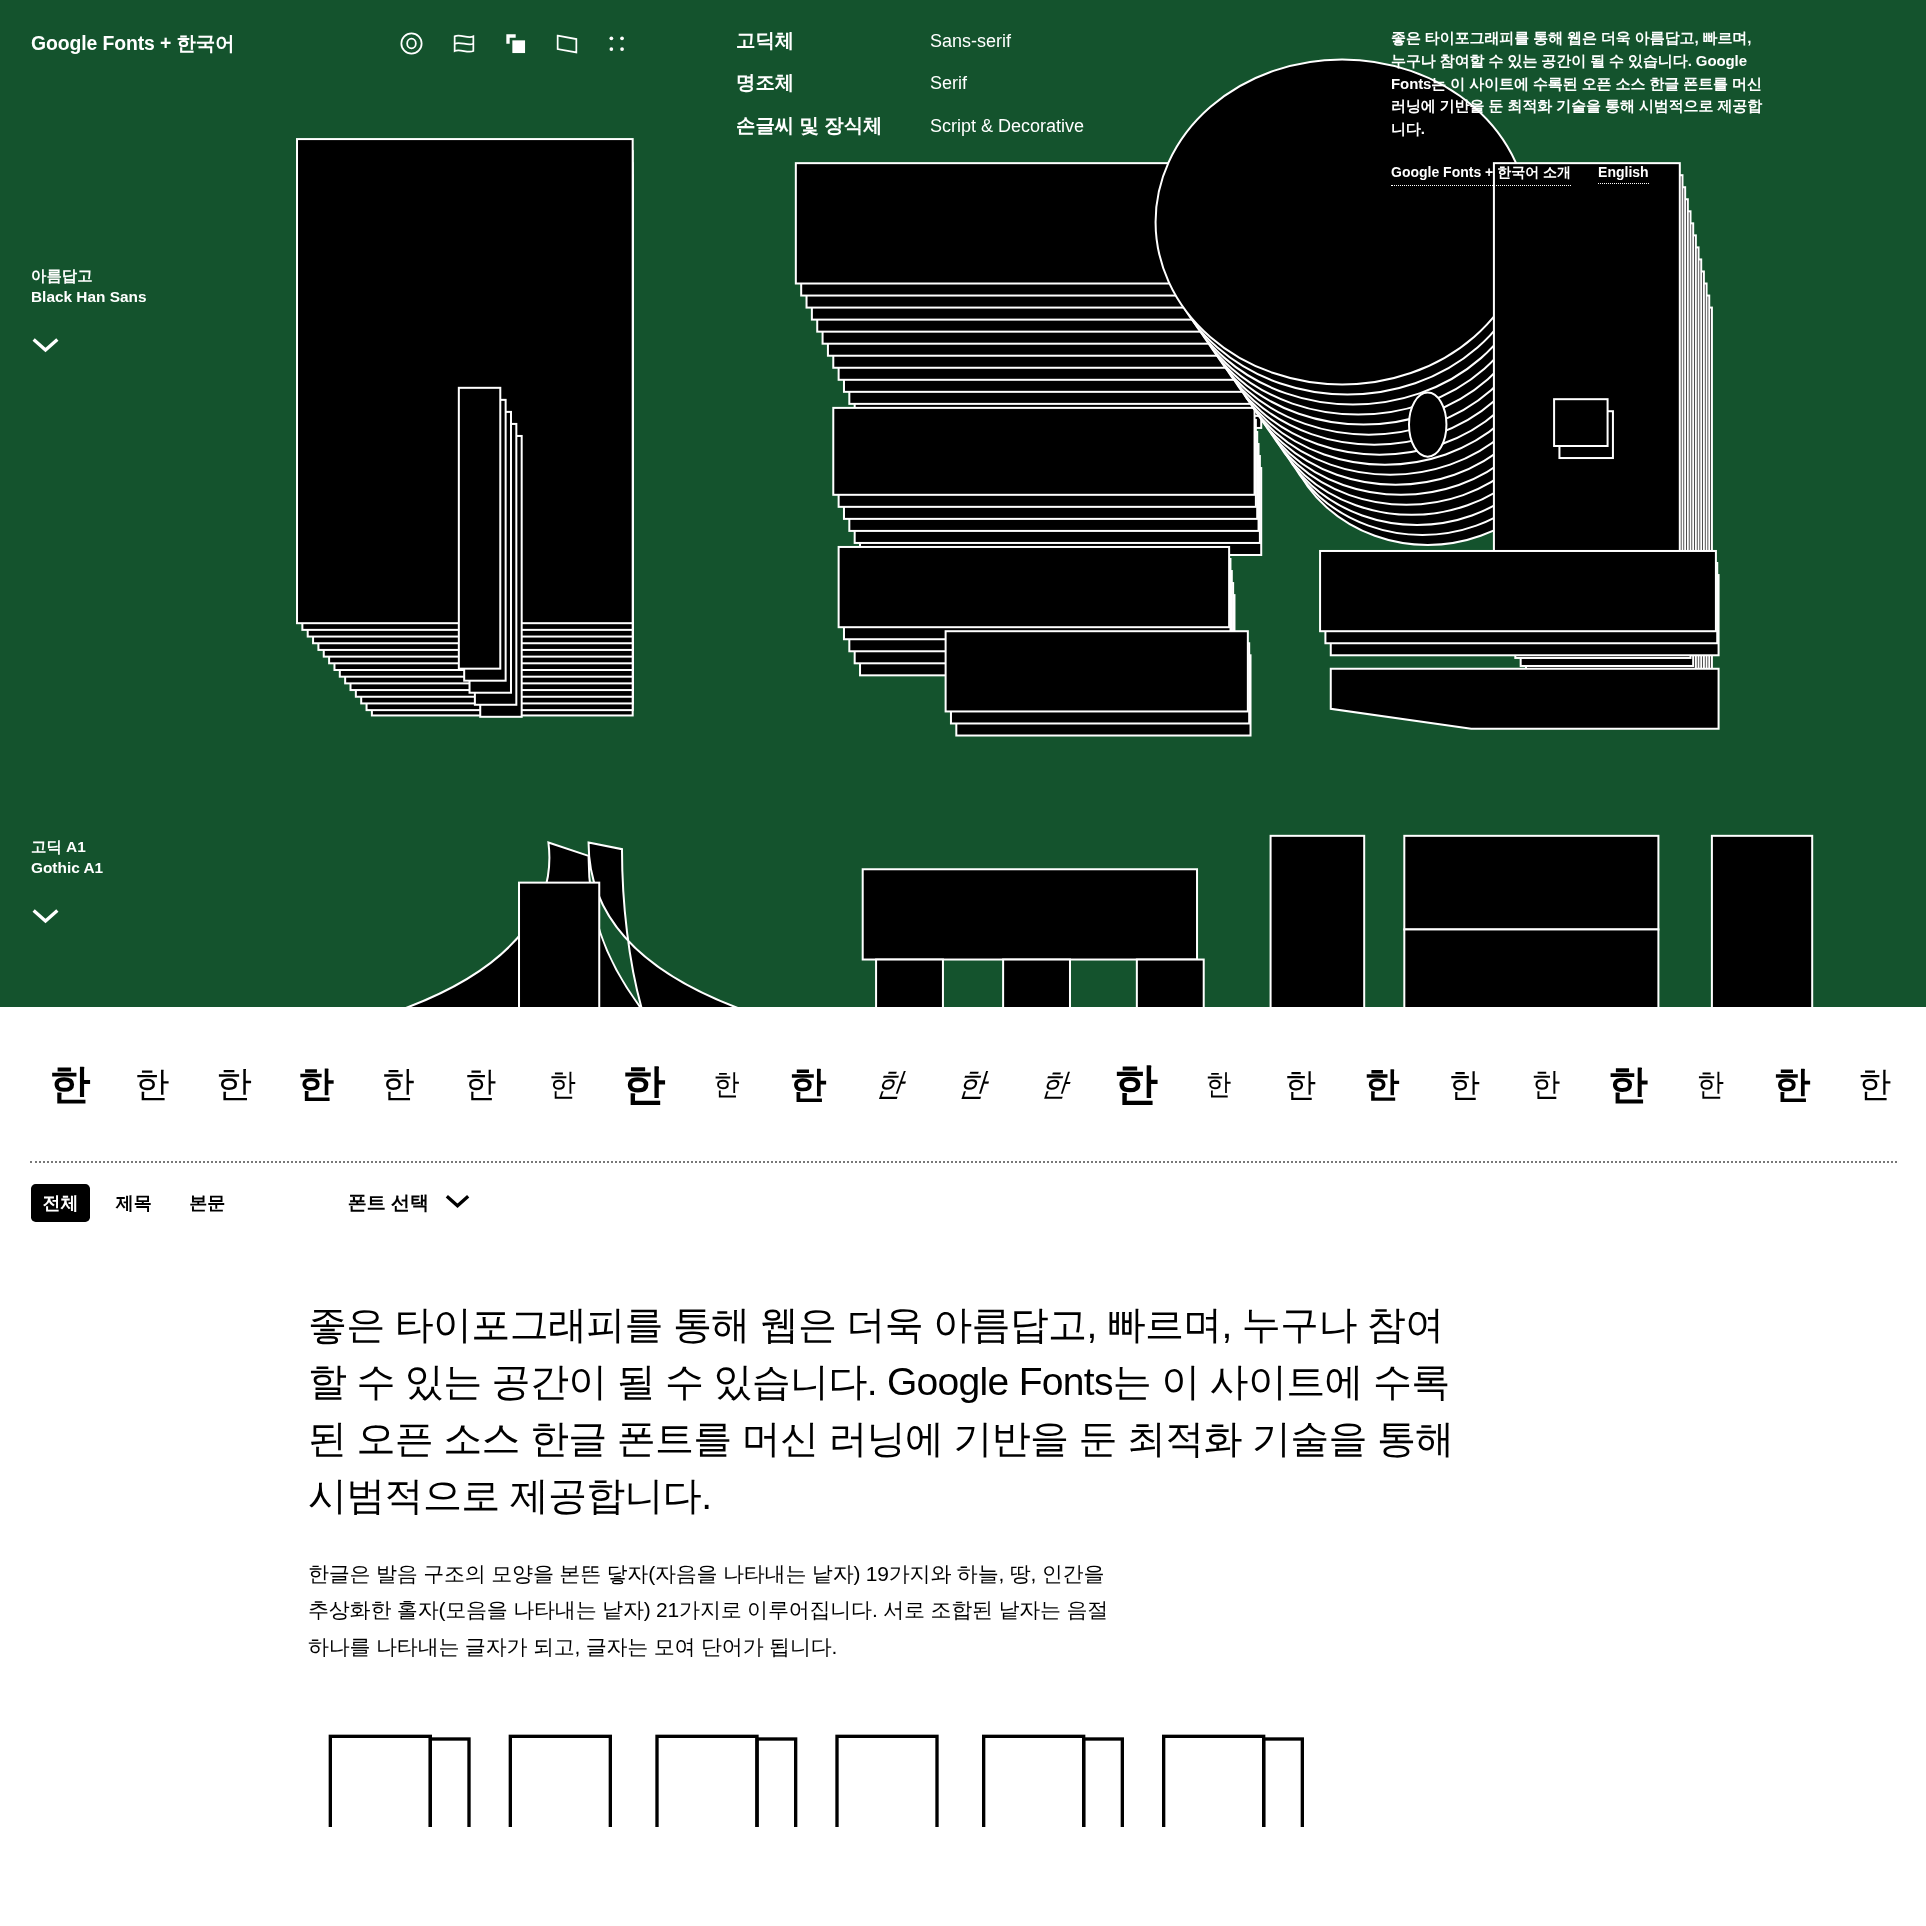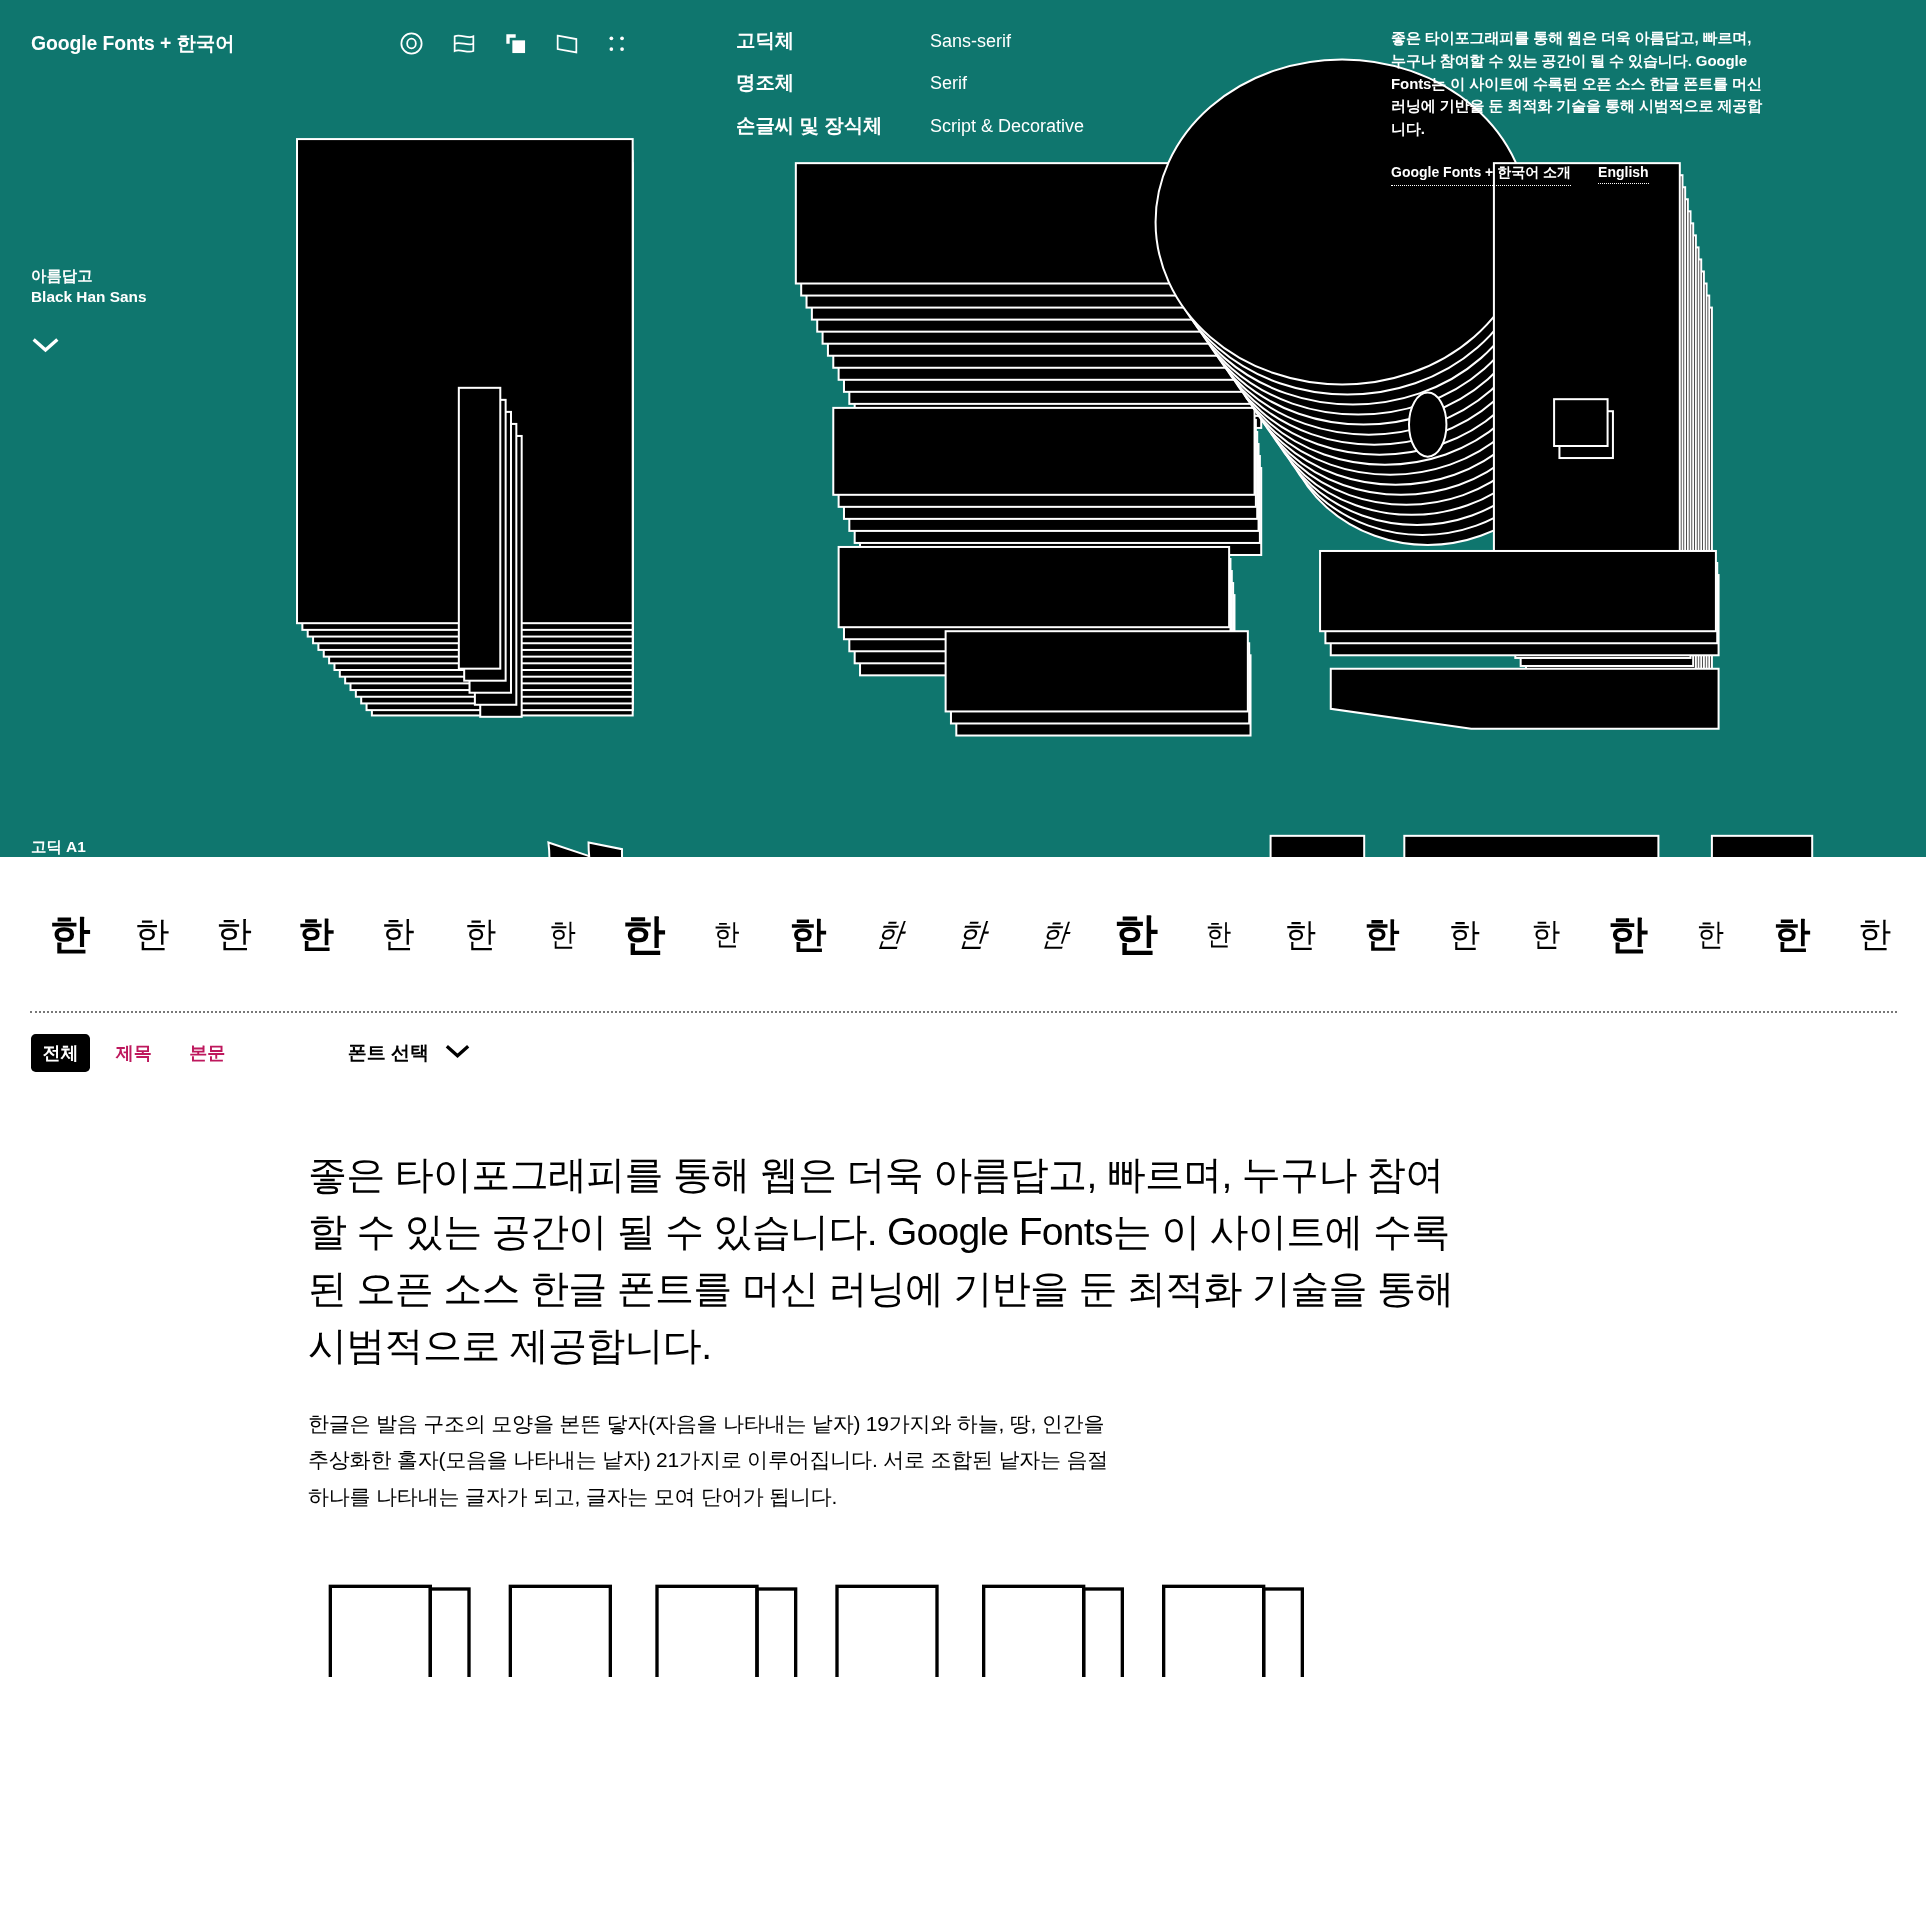--- a/index.html
+++ b/index.html
@@ -9,22 +9,22 @@
     background:#ffffff;
     font-family:"Liberation Sans", sans-serif;
     color:#000000;
     overflow:hidden;
   }
 
   
   .hero {
     position:relative;
     width:1926px;
-    height:857px;
-    background:#0f766e;
+    height:1007px;
+    background:#14532d;
     color:#ffffff;
     overflow:hidden;
   }
 
   .hero-topbar {
     position:absolute;
     top:0; left:0; right:0;
     height:154px;
     z-index:6;
     pointer-events:none;
@@ -142,21 +142,21 @@
     height:80px;
     display:flex;
     align-items:center;
     padding-left:31px;
   }
   .chip {
     font-size:18px;
     font-weight:700;
     padding:7.4px 11.4px;
     border-radius:4.7px;
-    color:#be185d;
+    color:#000000;
     background:transparent;
     white-space:nowrap;
   }
   .chip.active { background:#000000; color:#ffffff; }
   .chip + .chip { margin-left:14.7px; }
   .font-select {
     margin-left:111px;
     display:flex;
     align-items:center;
     gap:15px;

